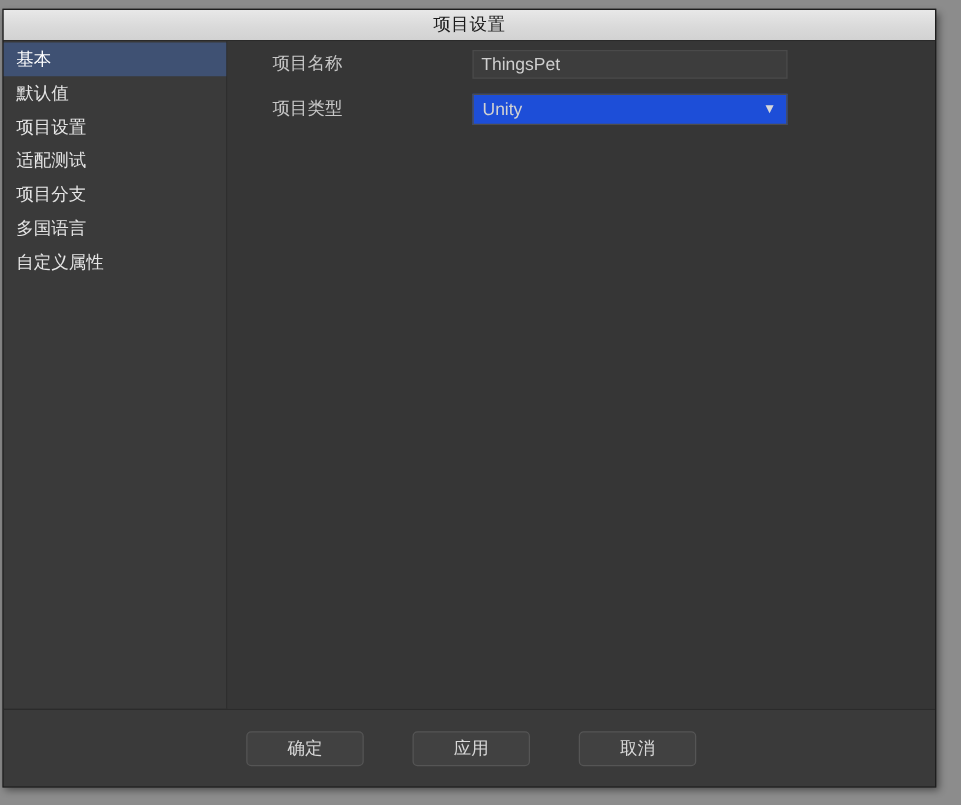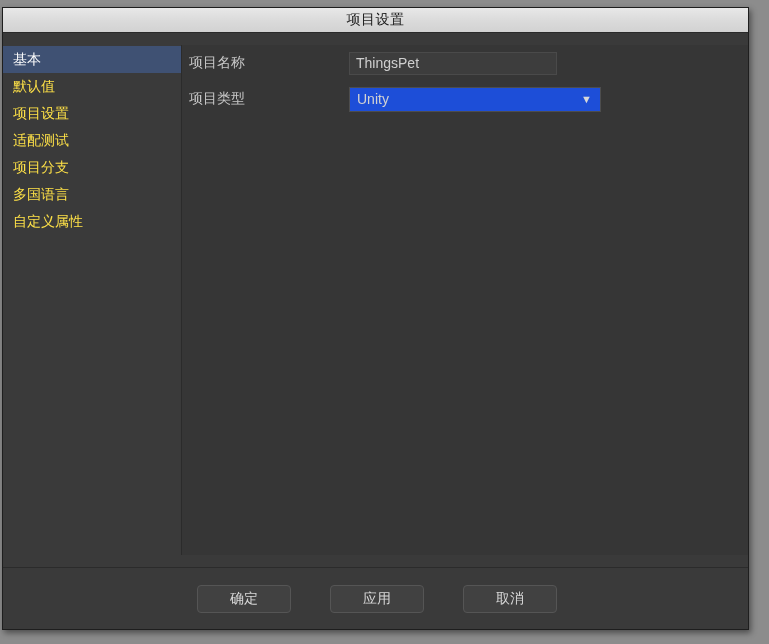--- a/index.html
+++ b/index.html
@@ -20,21 +20,20 @@
     left: 2px;
     top: 7px;
     width: 747px;
     height: 623px;
     background: #3a3a3a;
     border: 1px solid #1e1e1e;
     box-sizing: border-box;
     box-shadow: 2px 3px 6px rgba(0,0,0,0.45);
     display: flex;
     flex-direction: column;
-    gap: 12px;
   }
 
   
   #titlebar {
     height: 24px;
     flex: 0 0 24px;
     background: linear-gradient(to bottom, #e8e8e8 0%, #dadada 55%, #d2d2d2 100%);
     border-bottom: 1px solid #2a2a2a;
     display: flex;
     align-items: center;
@@ -57,51 +56,51 @@
     background: #3a3a3a;
     border-right: 1px solid #2b2b2b;
     padding-top: 1px;
     box-sizing: border-box;
   }
 
   .nav-item {
     height: 27px;
     line-height: 27px;
     padding-left: 10px;
-    color: #fde047;
+    color: #e5e5e5;
     font-size: 14px;
     white-space: nowrap;
     box-sizing: border-box;
   }
   .nav-item.selected {
     background: #3f5173;
     color: #ffffff;
   }
 
   #content {
     flex: 1 1 auto;
     background: #363636;
     position: relative;
   }
 
   .form-row {
     display: flex;
     align-items: center;
     height: 36px;
-    padding-left: 7px;
+    padding-left: 36px;
   }
   .form-label {
     width: 160px;
     flex: 0 0 160px;
     color: #c7c7c7;
     font-size: 14px;
   }
 
   .text-input {
-    width: 208px;
+    width: 252px;
     height: 23px;
     box-sizing: border-box;
     background: #3d3d3d;
     border: 1px solid #4a4a4a;
     color: #cfcfcf;
     font-size: 14px;
     font-family: "Liberation Sans", "DejaVu Sans", sans-serif;
     padding: 0 6px;
     line-height: 21px;
     outline: none;

